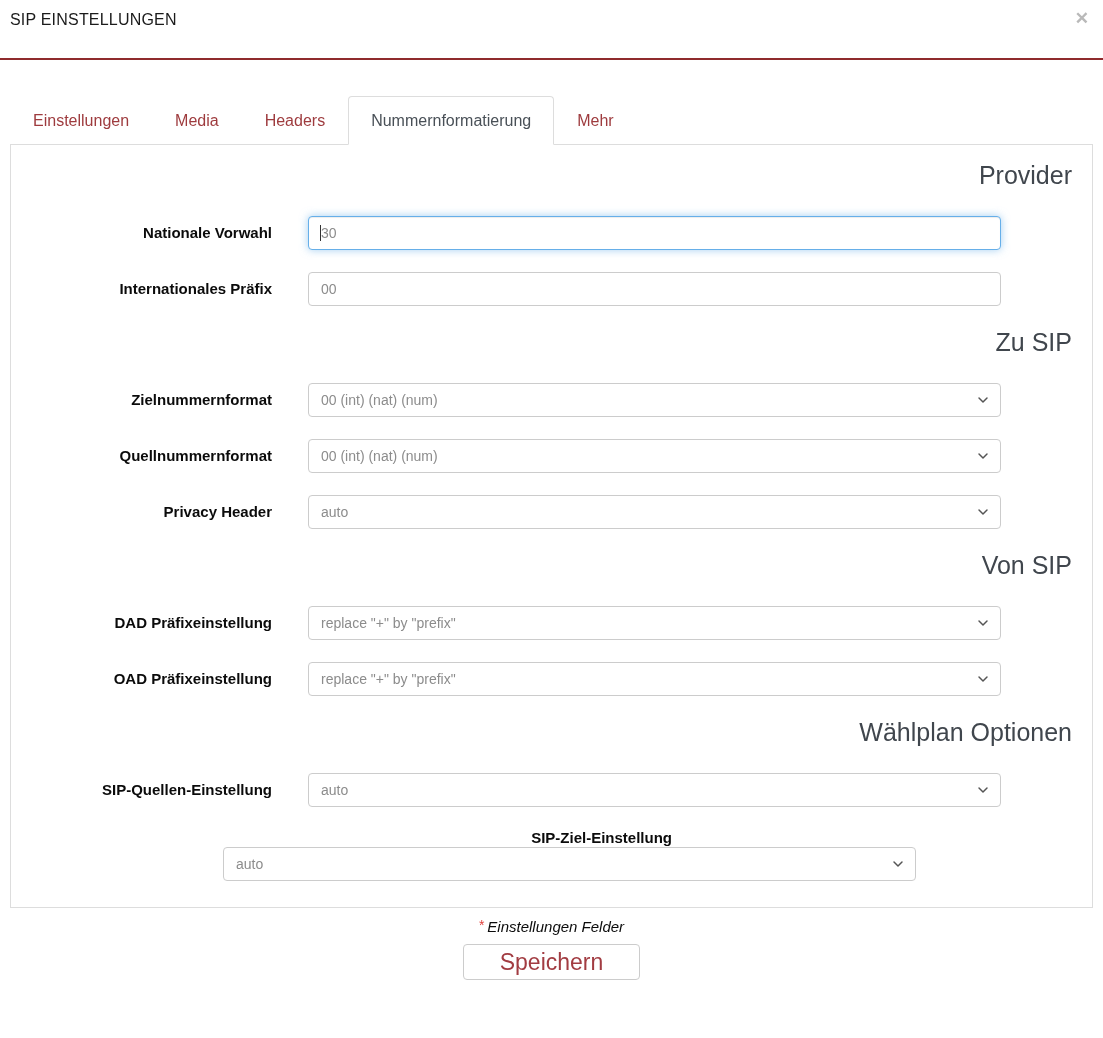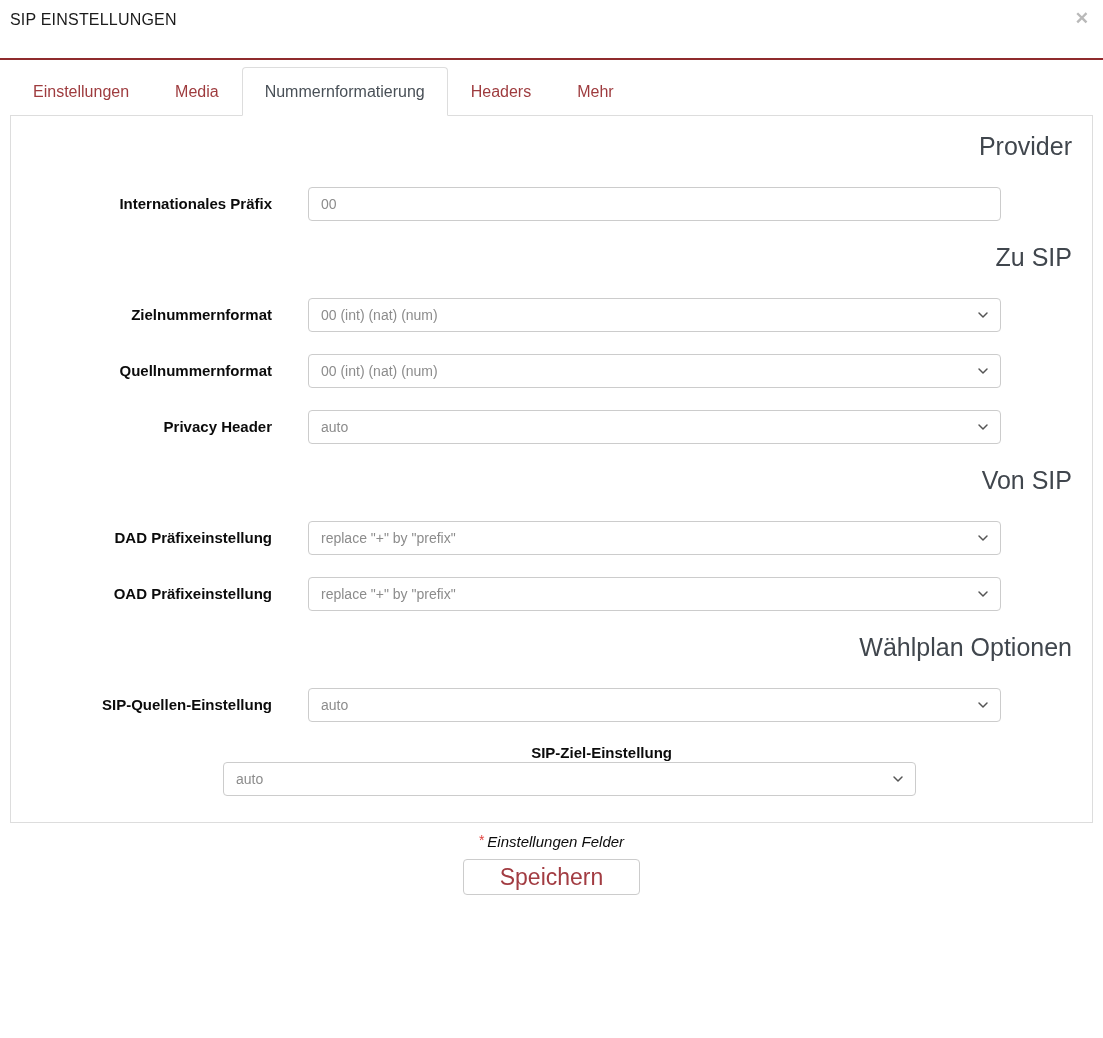--- a/index.html
+++ b/index.html
@@ -9,21 +9,21 @@
   }
   
   .dlg-header{position:relative;height:58px;border-bottom:2px solid #8f2b2d;}
   .dlg-title{position:absolute;left:10px;top:11px;font-size:16px;color:#1b1b1b;letter-spacing:.2px;}
   .close-x{
     position:absolute;right:12px;top:8px;font-size:17px;font-weight:bold;color:#b9b9b9;
     cursor:pointer;line-height:1;padding:2px;
   }
   
   .tabs-wrap{margin:0 10px;}
-  .tabs{display:flex;align-items:flex-end;border-bottom:1px solid #ddd;padding-top:7px;}
+  .tabs{display:flex;align-items:flex-end;border-bottom:1px solid #ddd;padding-top:36px;}
   .tab{
     font-size:16px;color:#9e3b3e;padding:14px 22px;cursor:pointer;line-height:19px;
     border:1px solid transparent;margin-bottom:-1px;white-space:nowrap;
   }
   .tab.active{
     background:#fff;color:#495057;border:1px solid #ddd;border-bottom:1px solid #fff;
     border-radius:4px 4px 0 0;
   }
   
   .panel{
@@ -68,30 +68,37 @@
 
 <div class="dlg-header">
   <div class="dlg-title">SIP EINSTELLUNGEN</div>
   <span class="close-x">✕</span>
 </div>
 
 <div class="tabs-wrap">
   <div class="tabs">
     <div class="tab">Einstellungen</div>
     <div class="tab">Media</div>
+    <div class="tab">Headers</div>
     <div class="tab active">Nummernformatierung</div>
-    <div class="tab">Headers</div>
     <div class="tab">Mehr</div>
   </div>
 </div>
 
 <div class="panel">
 
   <div class="section-heading">Provider</div>
 
+  <div class="frow">
+    <label class="flabel">Nationale Vorwahl</label>
+    <div class="fctl">
+      <input class="txt focused" value="30" style="">
+      <span class="caret"></span>
+    </div>
+  </div>
 
 
   <div class="frow">
     <label class="flabel">Internationales Präfix</label>
     <div class="fctl">
       <input class="txt" value="00" style="">
     </div>
   </div>
 
   <div class="section-heading">Zu SIP</div>

